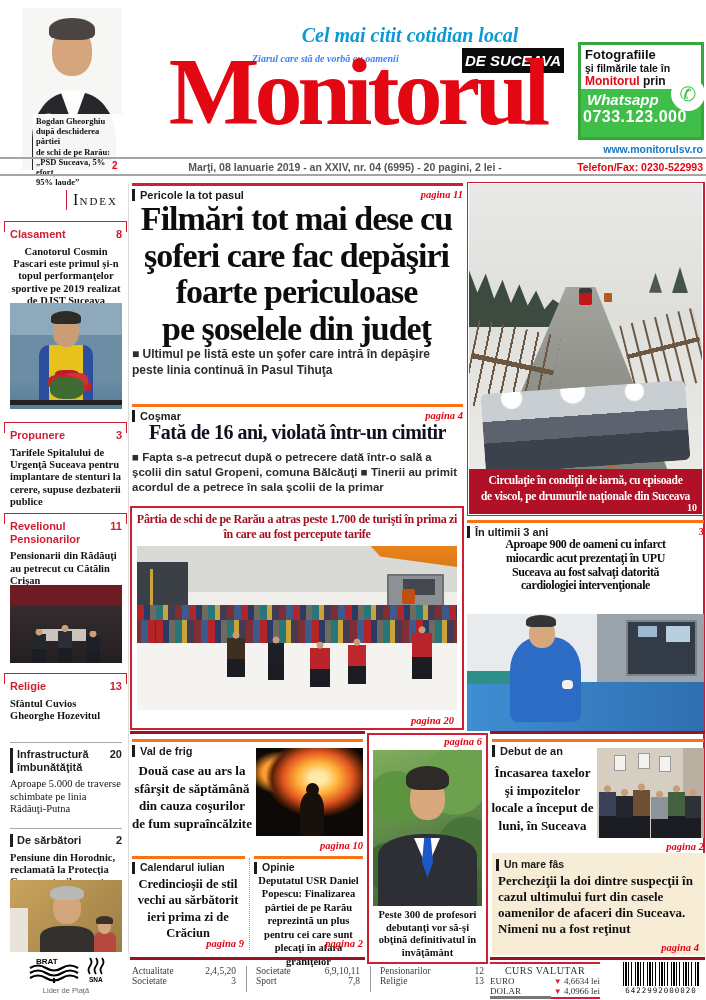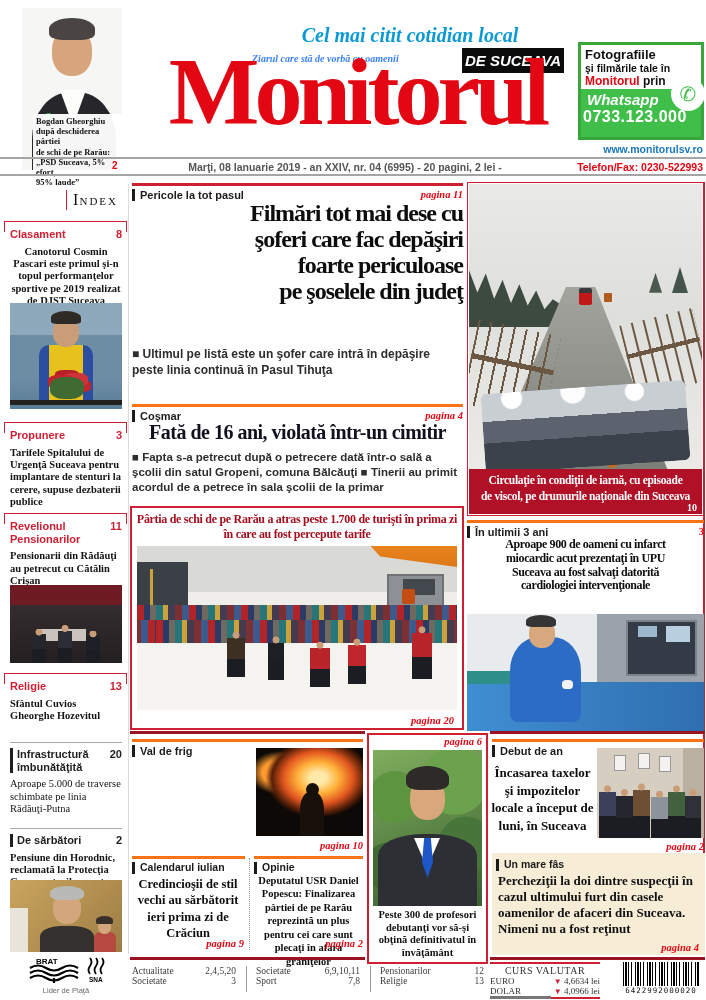--- a/index.html
+++ b/index.html
@@ -194,21 +194,21 @@
     <div class="abs" style="left:10px;top:806px;width:112px;text-align:center;font-size:7.5px;color:#666;">Lider de Piaţă</div>
   </div>
 
   <div class="abs" style="left:128px;top:184px;width:1px;height:770px;background:#dcdcdc;"></div>
   <div class="abs" style="left:703px;top:182px;width:2px;height:772px;background:#cf1f33;"></div>
 
   <div class="kickrow" style="left:132px;top:183px;width:331px;border-top-color:#cf1f33;">
     <span class="kicklabel">Pericole la tot pasul</span>
     <span class="pg">pagina 11</span>
   </div>
-  <div class="abs hl pre" style="left:130px;top:201px;width:333px;font-size:24px;letter-spacing:-1px;line-height:1.08;text-align:right;">Filmări tot mai dese cu
+  <div class="abs hl pre" style="left:130px;top:201px;width:333px;font-size:34px;letter-spacing:-1px;line-height:1.08;">Filmări tot mai dese cu
 şoferi care fac depăşiri
 foarte periculoase
 pe şoselele din judeţ</div>
   <div class="abs deck" style="left:132px;top:347px;width:330px;">■ Ultimul pe listă este un şofer care intră în depăşire peste linia continuă în Pasul Tihuţa</div>
 
   <div class="abs" style="left:467px;top:182px;width:237px;height:334px;border:1px solid #cf1f33;box-sizing:border-box;background:#fff;">
     <div class="photo" style="left:1px;top:1px;width:233px;height:286px;background:linear-gradient(180deg,#e9e9e7 0%,#dedfdb 45%,#eceae6 100%);">
       <div class="trees abs" style="left:0;top:28%;width:45%;height:22%;"></div>
       <div class="abs" style="right:14px;top:29%;width:16px;height:26px;background:#44544a;clip-path:polygon(50% 0,100% 100%,0 100%);"></div>
       <div class="abs" style="right:40px;top:31%;width:13px;height:20px;background:#4a5a4e;clip-path:polygon(50% 0,100% 100%,0 100%);"></div>
@@ -279,20 +279,21 @@
     <div class="abs" style="left:25%;top:1%;width:30px;height:12px;background:#343434;border-radius:50% 50% 20% 20%;"></div>
     <div class="abs" style="left:40%;bottom:36%;width:11px;height:9px;background:#f2f2f0;border-radius:40%;"></div>
   </div>
 
   <div class="rule-red" style="left:130px;top:731px;width:235px;"></div>
   <div class="rule-red" style="left:490px;top:731px;width:215px;"></div>
 
   <div class="kickrow" style="left:132px;top:739px;width:231px;">
     <span class="kicklabel">Val de frig</span>
   </div>
+  <div class="abs hl" style="left:132px;top:762px;width:120px;font-size:13px;line-height:1.35;">Două case au ars la sfârşit de săptămână din cauza coşurilor de fum supraîncălzite</div>
   <div class="photo" style="left:256px;top:748px;width:107px;height:88px;
               background:radial-gradient(ellipse 60% 55% at 58% 34%, #ffe9a8 0 12%, #ffb23a 32%, #e2561f 54%, #571f08 72%, rgba(0,0,0,0) 82%),
                          radial-gradient(ellipse 40% 35% at 22% 28%, #ff9b2e 0 40%, rgba(0,0,0,0) 70%),#0d0906;">
     <div class="abs" style="left:44px;bottom:0;width:24px;height:44px;background:#17100b;border-radius:40% 40% 0 0;"></div>
     <div class="abs" style="left:50px;bottom:40px;width:13px;height:13px;background:#17100b;border-radius:50%;"></div>
   </div>
   <div class="pg" style="position:absolute;left:256px;top:840px;width:107px;text-align:right;">pagina 10</div>
 
   <div class="kickrow" style="left:132px;top:856px;width:113px;">
     <span class="kicklabel" style="font-size:10.5px;">Calendarul iulian</span>

